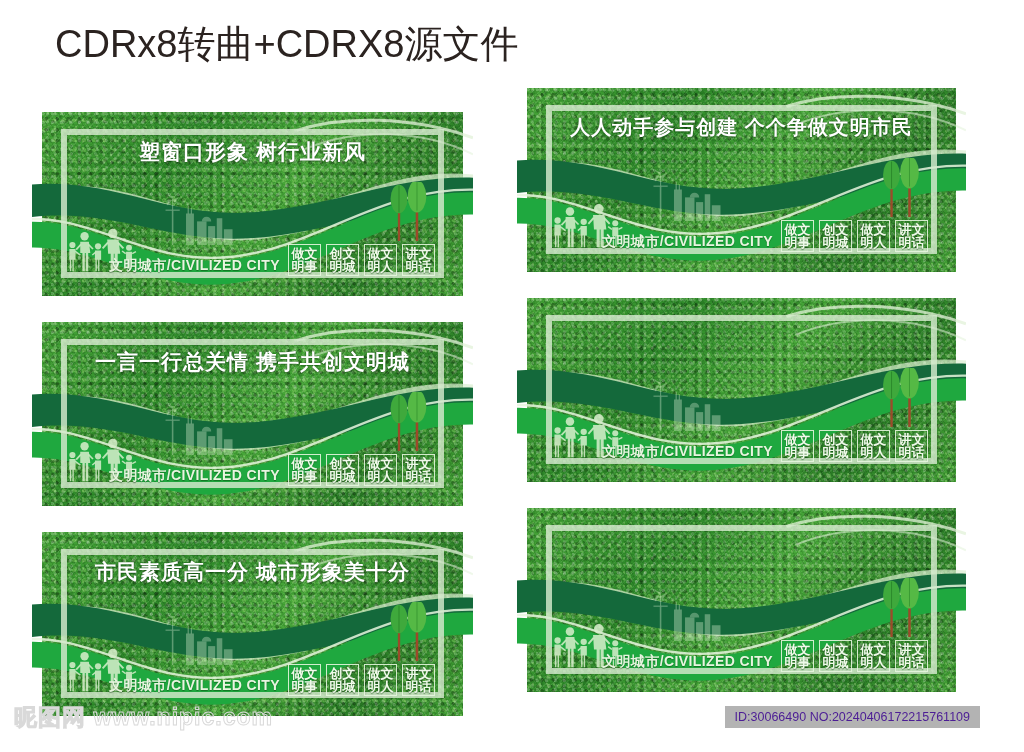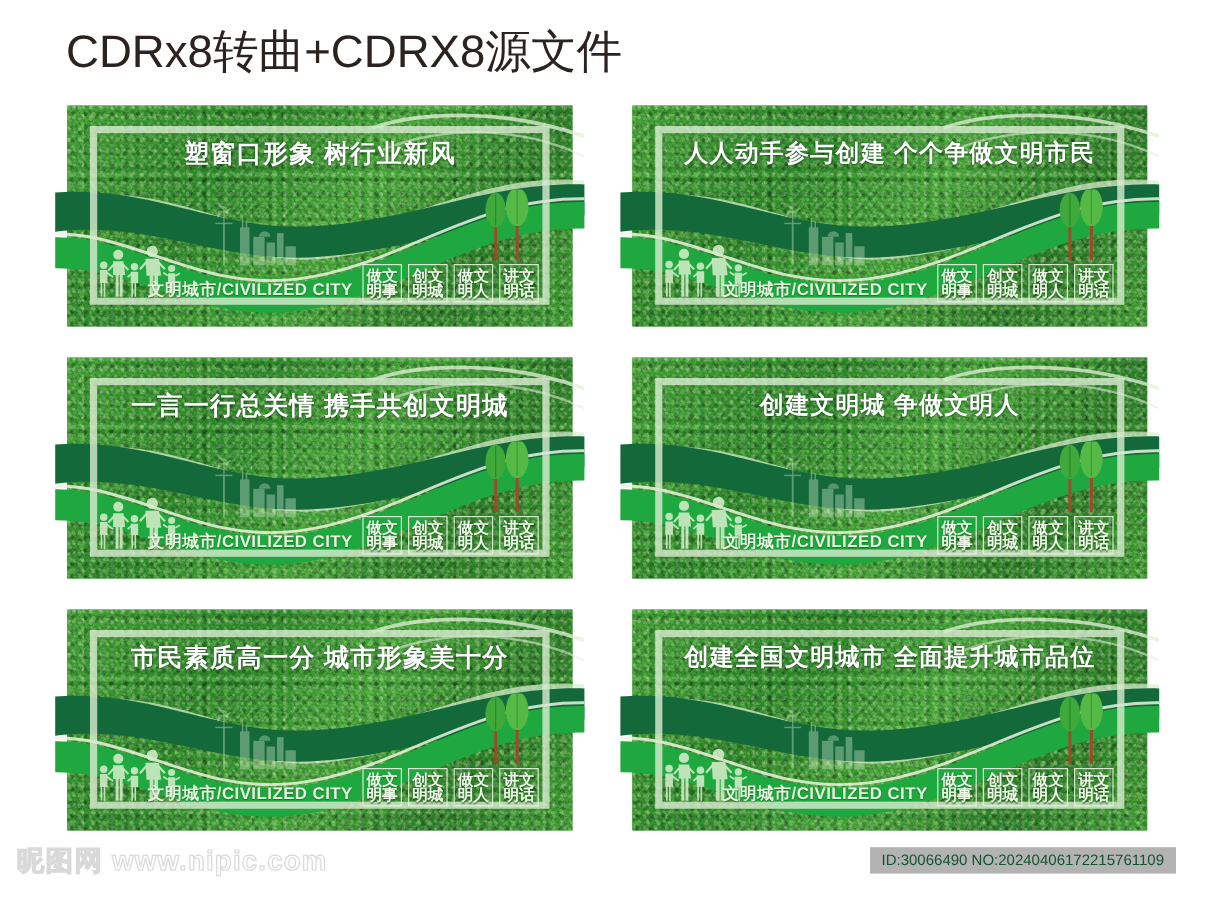--- a/index.html
+++ b/index.html
@@ -17,21 +17,21 @@
   }
 
   
   .board-grid{
     position:absolute;left:0;top:88px;width:1024px;height:600px;
   }
   .board{
     position:absolute;width:421px;height:184px;
     overflow:visible;
   }
-  .board.c0{left:56px;}
+  .board.c0{left:42px;margin-top:24px;}
   .board.c1{left:527px;width:429px;}
   .board.r0{top:0px;}
   .board.r1{top:210px;}
   .board.r2{top:420px;}
 
   
   .grass{
     position:absolute;inset:0;overflow:hidden;
     background-color:#3e9b33;
     background-image:
@@ -110,21 +110,21 @@
   .footer{position:absolute;left:0;bottom:0;width:1004px;height:64px;}
   .site-logo{
     position:absolute;left:14px;top:14px;
     font-size:23px;font-weight:bold;letter-spacing:1px;
     color:transparent;
     -webkit-text-stroke:1px #d9d9d9;
     white-space:nowrap;
   }
   .id-chip{
     position:absolute;right:24px;top:18px;
-    background:#b3b3b3;color:#14532d;
+    background:#b3b3b3;color:#4c1d95;
     font-size:12.5px;padding:4px 10px;white-space:nowrap;
   }
 </style>
 </head>
 <body>
 
 <div class="page-title">CDRx8转曲+CDRX8源文件</div>
 
 <div class="board-grid">
 
@@ -556,21 +556,20 @@
       <path d="M82.4 35 l8.4 9 -2 1.8 -8.3-8.6 z"></path>
 
       <circle cx="98" cy="44" r="4.4"></circle>
       <path d="M93.6 50 h8.8 v13 h-2.4 v16 h-1.9 v-16 h-1.8 v16 h-1.9 v-16 h-0.8 z"></path>
       <path d="M93.8 52 l-5.6 -4 -1.2 1.8 5.5 3.9 z"></path>
       <path d="M102.2 52 l5.6 -3 1 1.8 -5.6 3.1 z"></path>
     </g>
   </svg></div>
     <div class="inner-frame"></div>
 
-    <div class="headline">创建文明城  争做文明人</div>
 
     <div class="caption-row">
       <div class="caption-text">文明城市/CIVILIZED CITY</div>
       <div class="badges">
 
           <div class="badge">
             <span>做文</span>
             <span>明事</span>
           </div>
           <div class="badge">
@@ -786,21 +785,20 @@
       <path d="M82.4 35 l8.4 9 -2 1.8 -8.3-8.6 z"></path>
 
       <circle cx="98" cy="44" r="4.4"></circle>
       <path d="M93.6 50 h8.8 v13 h-2.4 v16 h-1.9 v-16 h-1.8 v16 h-1.9 v-16 h-0.8 z"></path>
       <path d="M93.8 52 l-5.6 -4 -1.2 1.8 5.5 3.9 z"></path>
       <path d="M102.2 52 l5.6 -3 1 1.8 -5.6 3.1 z"></path>
     </g>
   </svg></div>
     <div class="inner-frame"></div>
 
-    <div class="headline">创建全国文明城市  全面提升城市品位</div>
 
     <div class="caption-row">
       <div class="caption-text">文明城市/CIVILIZED CITY</div>
       <div class="badges">
 
           <div class="badge">
             <span>做文</span>
             <span>明事</span>
           </div>
           <div class="badge">

